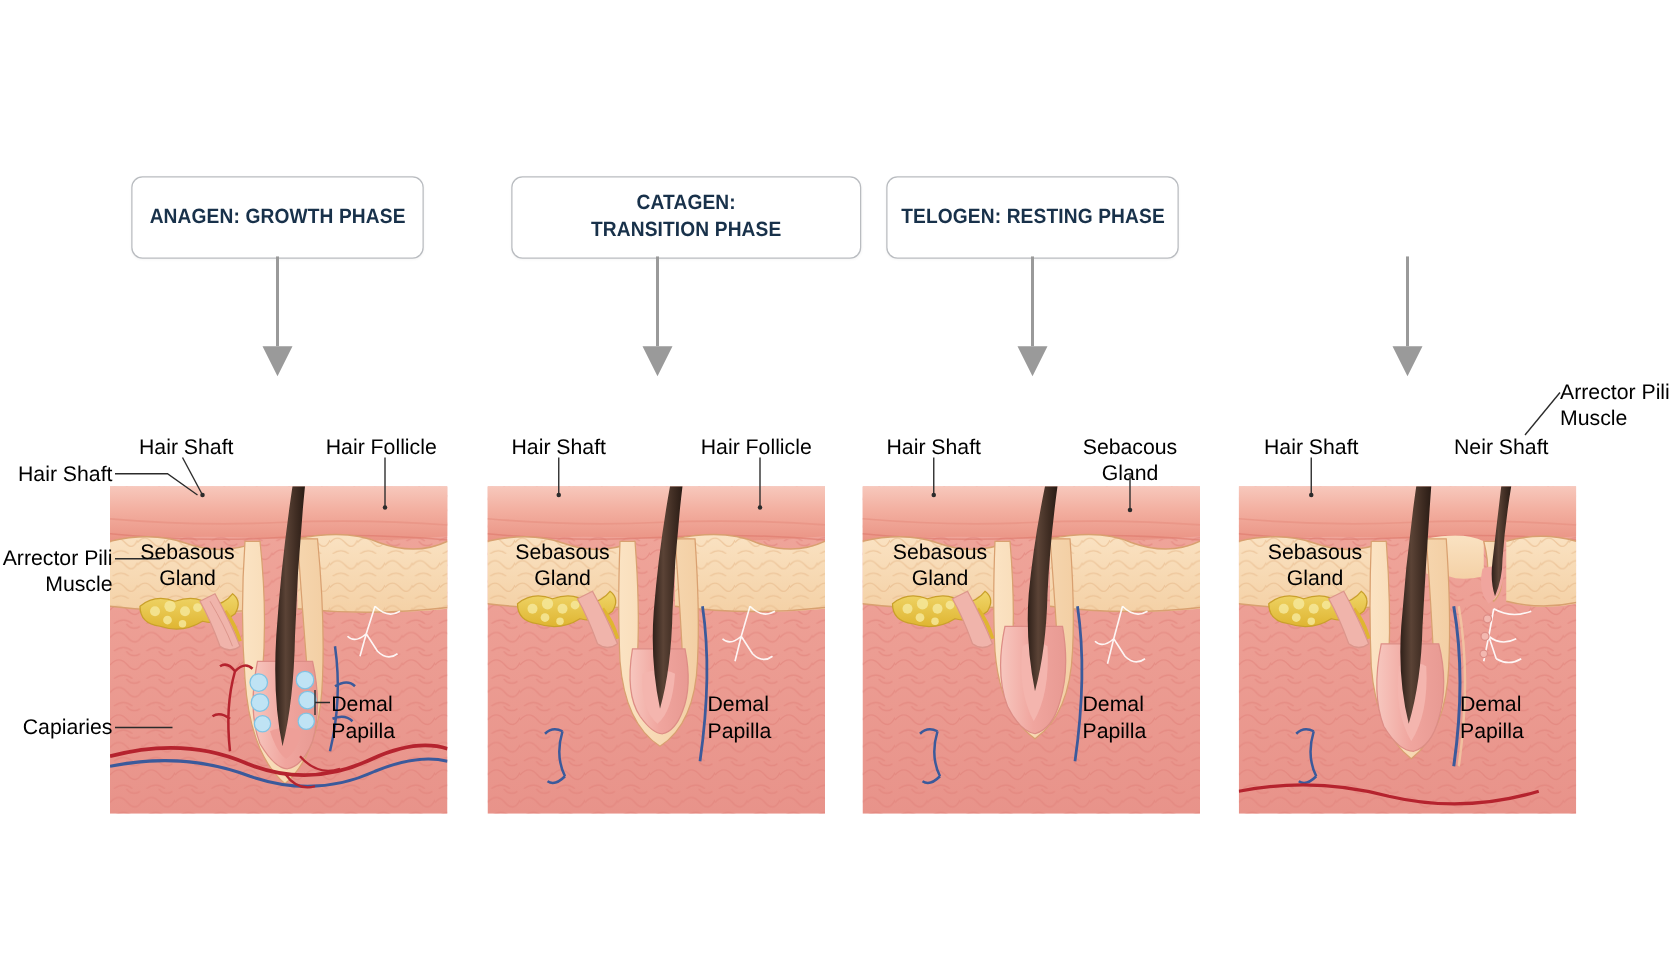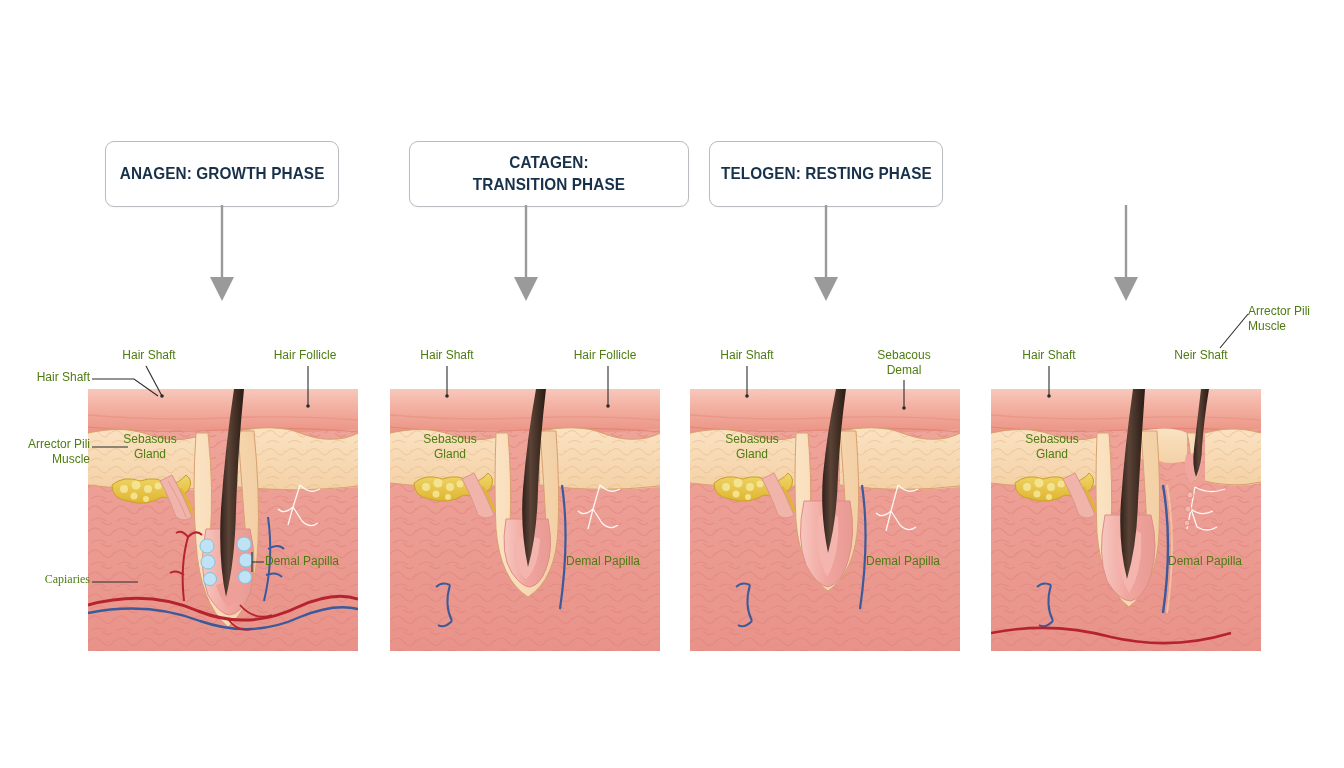--- a/index.html
+++ b/index.html
@@ -35,22 +35,22 @@
   
   .connector{ position:absolute; }
 
   
   .panel{ position:absolute; }
   .panel svg{ display:block; }
 
   
   .lbl{
     position:absolute;
-    color:#4d7c0f;
-    font-size:12px;
+    color:#000000;
+    font-size:17px;
     line-height:1.22;
     white-space:pre-line;
   }
   .lbl.r{ text-align:right; }
   .lbl.c{ text-align:center; }
   .leader{ position:absolute; overflow:visible; }
 </style>
 </head>
 <body>
 
@@ -348,21 +348,21 @@
   <svg class="leader" style="left:92px;top:374px;" width="72" height="26">
     <path d="M0 5 H42 L66 22" stroke="#2b2b2b" stroke-width="1.1" fill="none"></path>
   </svg>
 
   <div class="lbl r" style="left:0px;top:437px;width:90px;">Arrector Pili
 Muscle</div>
   <svg class="leader" style="left:92px;top:440px;" width="40" height="14">
     <path d="M0 7 H36" stroke="#2b2b2b" stroke-width="1.1" fill="none"></path>
   </svg>
 
-  <div class="lbl r" style="left:0px;top:572px;width:90px;font-family:Liberation Serif, serif;">Capiaries</div>
+  <div class="lbl r" style="left:0px;top:572px;width:90px;">Capiaries</div>
   <svg class="leader" style="left:92px;top:575px;" width="50" height="14">
     <path d="M0 7 H46" stroke="#2b2b2b" stroke-width="1.1" fill="none"></path>
   </svg>
 
   <div class="lbl c" style="left:104px;top:348px;width:90px;">Hair Shaft</div>
   <svg class="leader" style="left:144px;top:366px;" width="30" height="34">
     <path d="M2 0 L18 30" stroke="#2b2b2b" stroke-width="1.1" fill="none"></path>
     <circle cx="18" cy="30" r="1.8" fill="#2b2b2b"></circle>
   </svg>
 
@@ -397,21 +397,21 @@
 
   <div class="lbl" style="left:566px;top:554px;width:100px;">Demal Papilla</div>
 
   <div class="lbl c" style="left:702px;top:348px;width:90px;">Hair Shaft</div>
   <svg class="leader" style="left:742px;top:366px;" width="12" height="34">
     <path d="M5 0 V30" stroke="#2b2b2b" stroke-width="1.1" fill="none"></path>
     <circle cx="5" cy="30" r="1.8" fill="#2b2b2b"></circle>
   </svg>
 
   <div class="lbl c" style="left:858px;top:348px;width:92px;">Sebacous
-Demal</div>
+Gland</div>
   <svg class="leader" style="left:899px;top:380px;" width="12" height="32">
     <path d="M5 0 V28" stroke="#2b2b2b" stroke-width="1.1" fill="none"></path>
     <circle cx="5" cy="28" r="1.8" fill="#2b2b2b"></circle>
   </svg>
 
   <div class="lbl c" style="left:710px;top:432px;width:84px;">Sebasous
 Gland</div>
 
   <div class="lbl" style="left:866px;top:554px;width:100px;">Demal Papilla</div>
 

